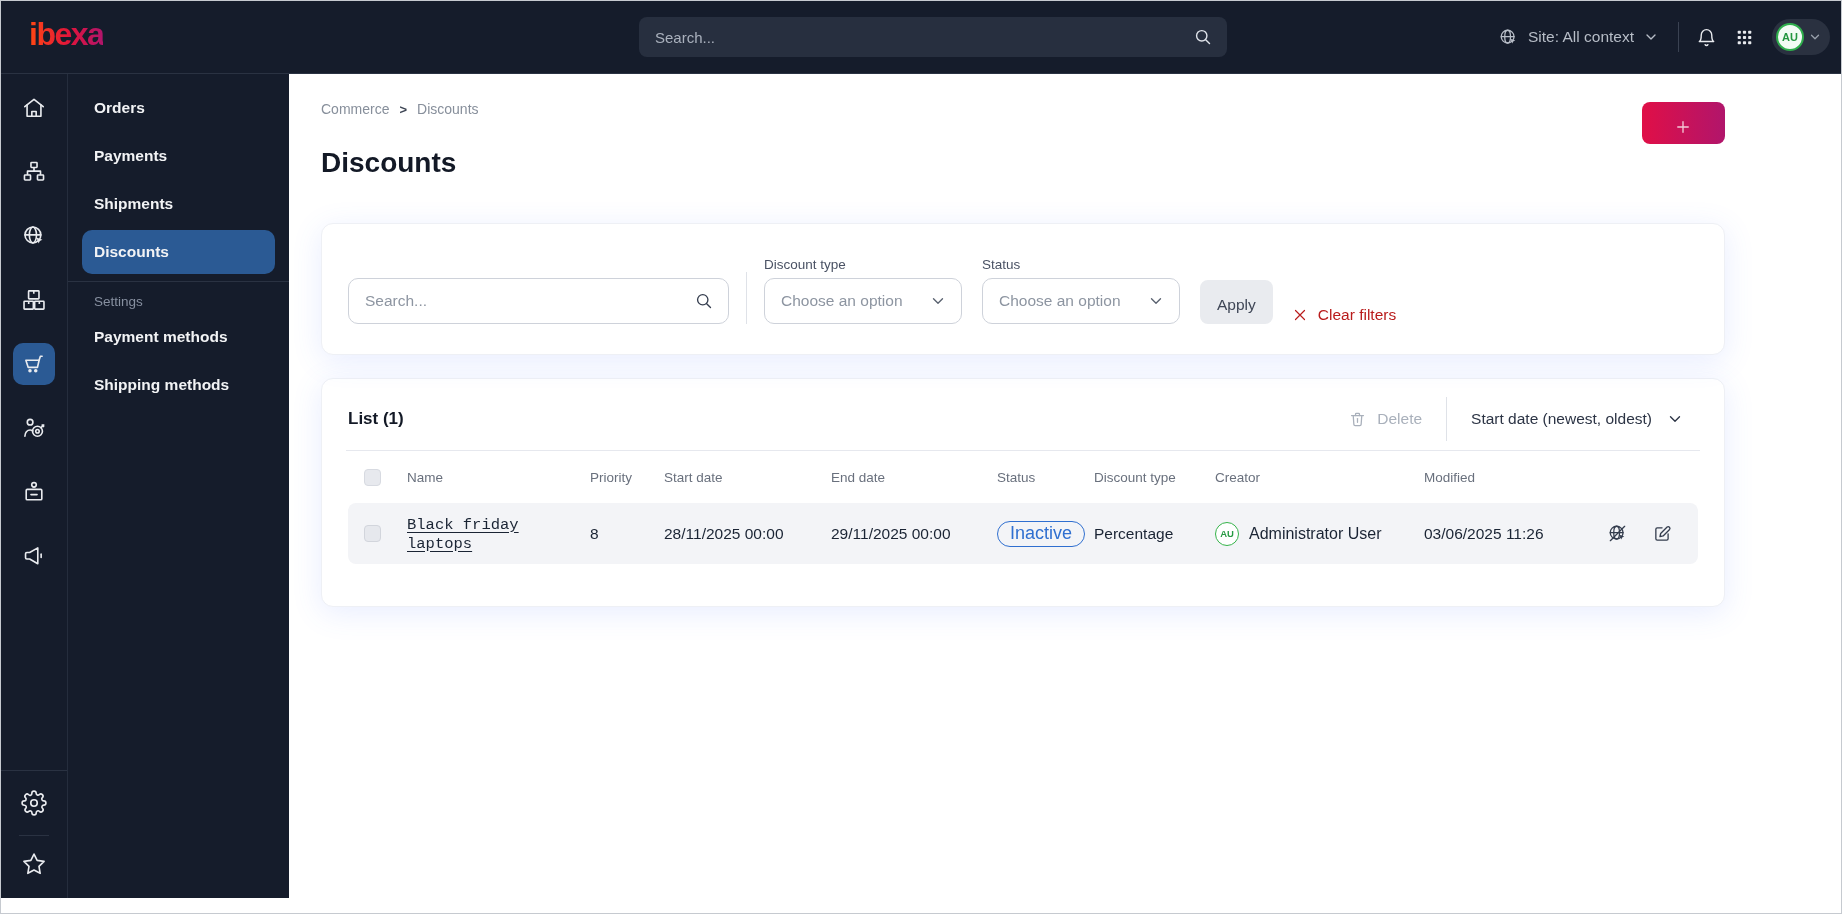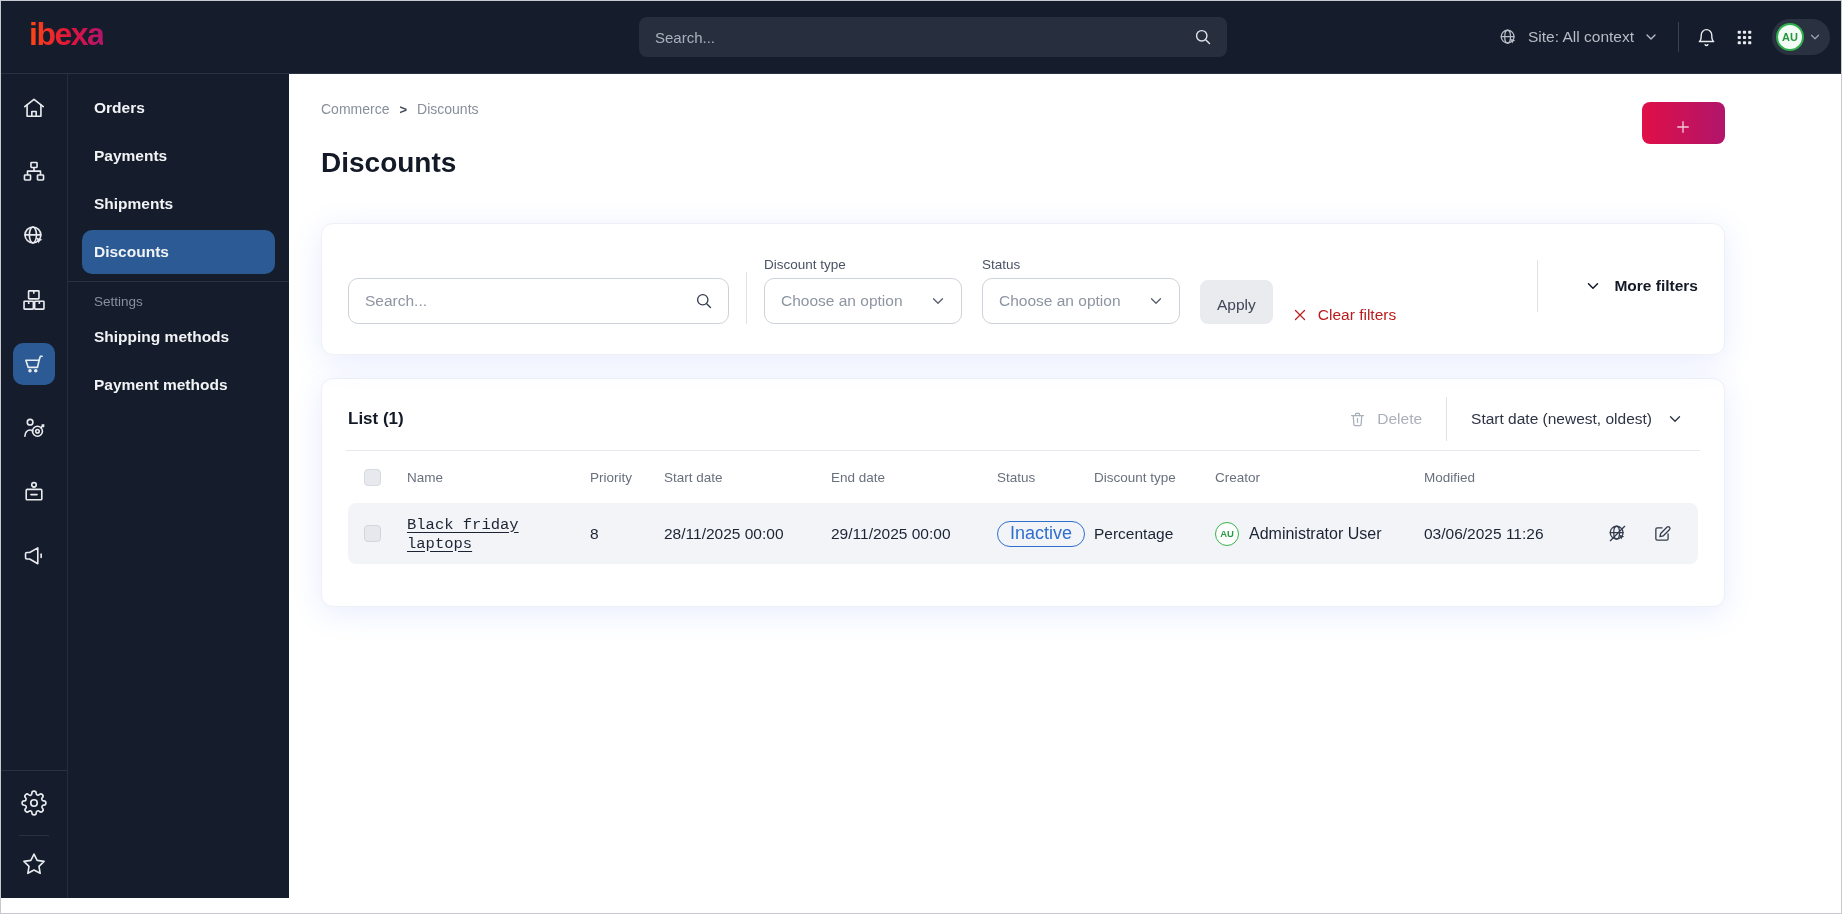--- a/index.html
+++ b/index.html
@@ -286,22 +286,22 @@
         </div>
     </nav>
 
     <nav class="menu">
       <div class="menu-item">Orders</div>
       <div class="menu-item">Payments</div>
       <div class="menu-item">Shipments</div>
       <div class="menu-item active">Discounts</div>
       <div class="menu-sep"></div>
       <div class="menu-section">Settings</div>
+      <div class="menu-item">Payment methods</div>
       <div class="menu-item">Shipping methods</div>
-      <div class="menu-item">Payment methods</div>
     </nav>
 
     <main class="main">
 
       <div class="breadcrumb">
         <span class="crumb">Commerce</span>
         <span class="sep">&gt;</span>
         <span class="crumb">Discounts</span>
       </div>
 
@@ -350,28 +350,20 @@
           </div>
         </div>
         <button class="apply-btn">Apply</button>
         <div class="clear-btn">
           <span class="icon">
             <svg width="18" height="18" viewBox="0 0 24 24" fill="none" stroke="currentColor" stroke-width="1.6" stroke-linecap="round">
                 <path d="M6 6l12 12M18 6L6 18"></path>
               </svg>
           </span>
           <span>Clear filters</span>
-        </div>
-        <div class="more-filters">
-          <span class="icon">
-            <svg width="18" height="18" viewBox="0 0 24 24" fill="none" stroke="currentColor" stroke-width="2" stroke-linecap="round" stroke-linejoin="round">
-                <path d="M6 9l6 6 6-6"></path>
-              </svg>
-          </span>
-          <span>More filters</span>
         </div>
       </section>
 
       <section class="card list-card">
         <div class="list-head">
           <span class="list-title">List (1)</span>
           <div class="list-actions">
             <div class="delete-btn">
               <span class="icon">
                 <svg width="19" height="19" viewBox="0 0 24 24" fill="none" stroke="currentColor" stroke-width="1.6" stroke-linecap="round" stroke-linejoin="round">

